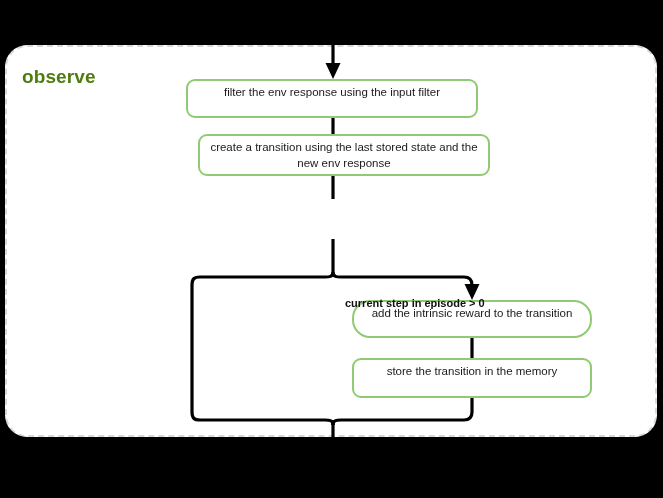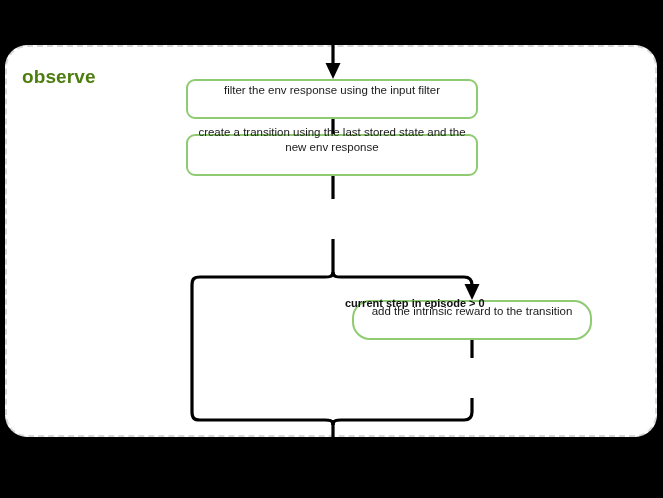--- a/index.html
+++ b/index.html
@@ -34,27 +34,27 @@
   }
 
   
   .node{
     position:absolute;
     background:#ffffff;
     border:2.5px solid #8fcb72;
     border-radius:9px;
     box-sizing:border-box;
     display:flex;
-    align-items:flex-end;
+    align-items:flex-start;
     justify-content:center;
     text-align:center;
     color:#1a1a1a;
     font-size:11.5px;
     line-height:1.35;
-    padding:18px 10px;
+    padding:4px 10px;
   }
   .node span{display:block;}
 
   .edge-label{
     position:absolute;
     font-size:11px;
     font-weight:bold;
     color:#111111;
     white-space:nowrap;
   }
@@ -93,25 +93,28 @@
 
     <path d="M333,420 L333,441"></path>
   </svg>
 
   <div class="group-title">observe</div>
 
   <div class="node" style="left:186px;top:79px;width:292px;height:39px;">
     <span>filter the env response using the input filter</span>
   </div>
 
-  <div class="node" style="left:186px;top:134px;width:292px;height:42px;">
+  <div class="node" style="left:198px;top:134px;width:292px;height:42px;">
     <span>create a transition using the last stored state and the new env response</span>
   </div>
 
 
   <div class="node" style="left:352px;top:300px;width:240px;height:38px;border-radius:18px;">
     <span>add the intrinsic reward to the transition</span>
   </div>
 
+  <div class="node" style="left:352px;top:358px;width:240px;height:40px;">
+    <span>store the transition in the memory</span>
+  </div>
 
   <div class="edge-label" style="left:345px;top:257px;margin-top:40px;">current step in episode &gt; 0</div>
 
 </div>
 
 </body></html>

